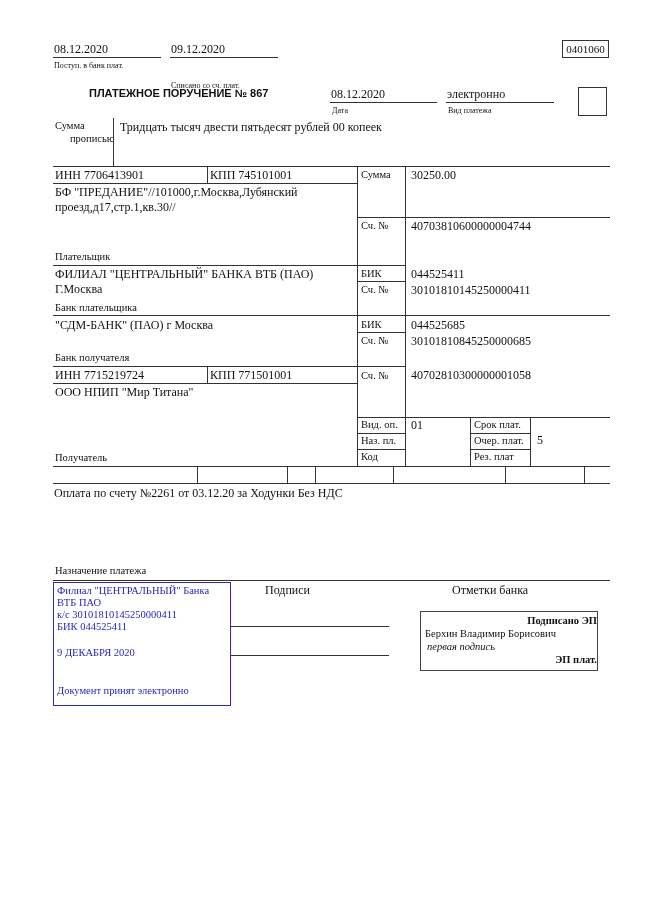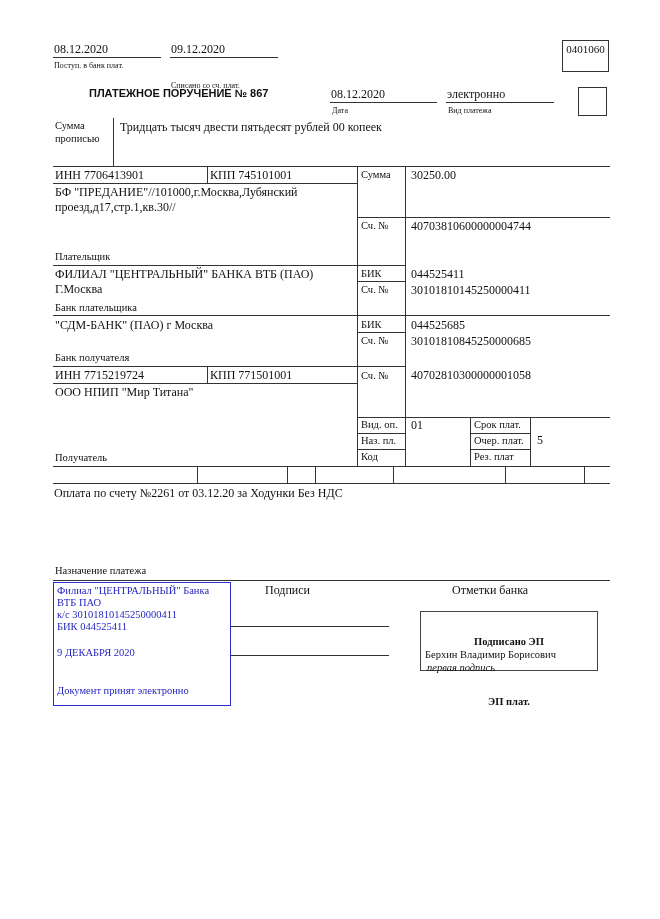--- a/index.html
+++ b/index.html
@@ -13,48 +13,48 @@
   .hl { position: absolute; height: 0; border-top: 1.3px solid #333; }
   .vl { position: absolute; width: 0; border-left: 1.3px solid #333; }
   .box { position: absolute; border: 1.3px solid #333; box-sizing: border-box; }
   .title { font-family: "Liberation Sans", sans-serif; font-weight: bold; font-size: 11px; padding-left: 34px; }
   .stamp { position: absolute; left: 53px; top: 582px; width: 178px; height: 124px;
            border: 1.3px solid #2a2acf; box-sizing: border-box; color: #2626c0;
            font-size: 10.5px; padding: 2px 3px; line-height: 12px; }
   .stamp div { white-space: nowrap; }
   .bankmark { position: absolute; left: 420px; top: 611px; width: 178px; height: 60px;
               border: 1.3px solid #444; box-sizing: border-box; font-size: 10.5px; line-height: 13px; padding-top: 2px; }
-  .center { text-align: center; margin-top: 21px; }
+  .center { text-align: right; }
 </style>
 </head>
 <body>
 
 <span class="abs t12" style="left:54px;top:42px;">08.12.2020</span>
 <div class="hl" style="left:53px;top:57px;width:108px;"></div>
 <span class="abs t8" style="left:54px;top:61px;">Поступ. в банк плат.</span>
 
 <span class="abs t12" style="left:171px;top:42px;">09.12.2020</span>
 <div class="hl" style="left:170px;top:57px;width:108px;"></div>
 <span class="abs t8" style="left:171px;top:61px;margin-top:20px;">Списано со сч. плат.</span>
 
-<div class="box t11" style="left:562px;top:40px;width:47px;height:32px;text-align:center;line-height:16px;">
+<div class="box t11" style="left:562px;top:40px;width:47px;height:18px;text-align:center;line-height:16px;">
   <span>0401060</span>
 </div>
 
 <span class="abs title" style="left:55px;top:87px;">ПЛАТЕЖНОЕ ПОРУЧЕНИЕ № 867</span>
 <span class="abs t12" style="left:331px;top:87px;">08.12.2020</span>
 <div class="hl" style="left:330px;top:102px;width:107px;"></div>
 <span class="abs t8" style="left:332px;top:106px;">Дата</span>
 <span class="abs t12" style="left:447px;top:87px;">электронно</span>
 <div class="hl" style="left:446px;top:102px;width:108px;"></div>
 <span class="abs t8" style="left:448px;top:106px;">Вид платежа</span>
 <div class="box" style="left:578px;top:87px;width:29px;height:29px;"></div>
 
 <span class="abs t10" style="left:55px;top:120px;">Сумма</span>
-<span class="abs t10" style="left:55px;top:133px;">прописью</span>
+<span class="abs t10" style="left:70px;top:133px;">прописью</span>
 <div class="vl" style="left:113px;top:118px;height:48px;"></div>
 <span class="abs t12" style="left:120px;top:120px;">Тридцать тысяч двести пятьдесят рублей 00 копеек</span>
 
 <div class="hl" style="left:53px;top:166px;width:557px;"></div>
 <div class="hl" style="left:53px;top:183px;width:304px;"></div>
 <div class="vl" style="left:207px;top:166px;height:17px;"></div>
 <div class="vl" style="left:357px;top:166px;height:300px;"></div>
 <div class="vl" style="left:405px;top:166px;height:200px;"></div>
 <div class="hl" style="left:357px;top:217px;width:253px;"></div>
 <div class="hl" style="left:53px;top:265px;width:352px;"></div>

